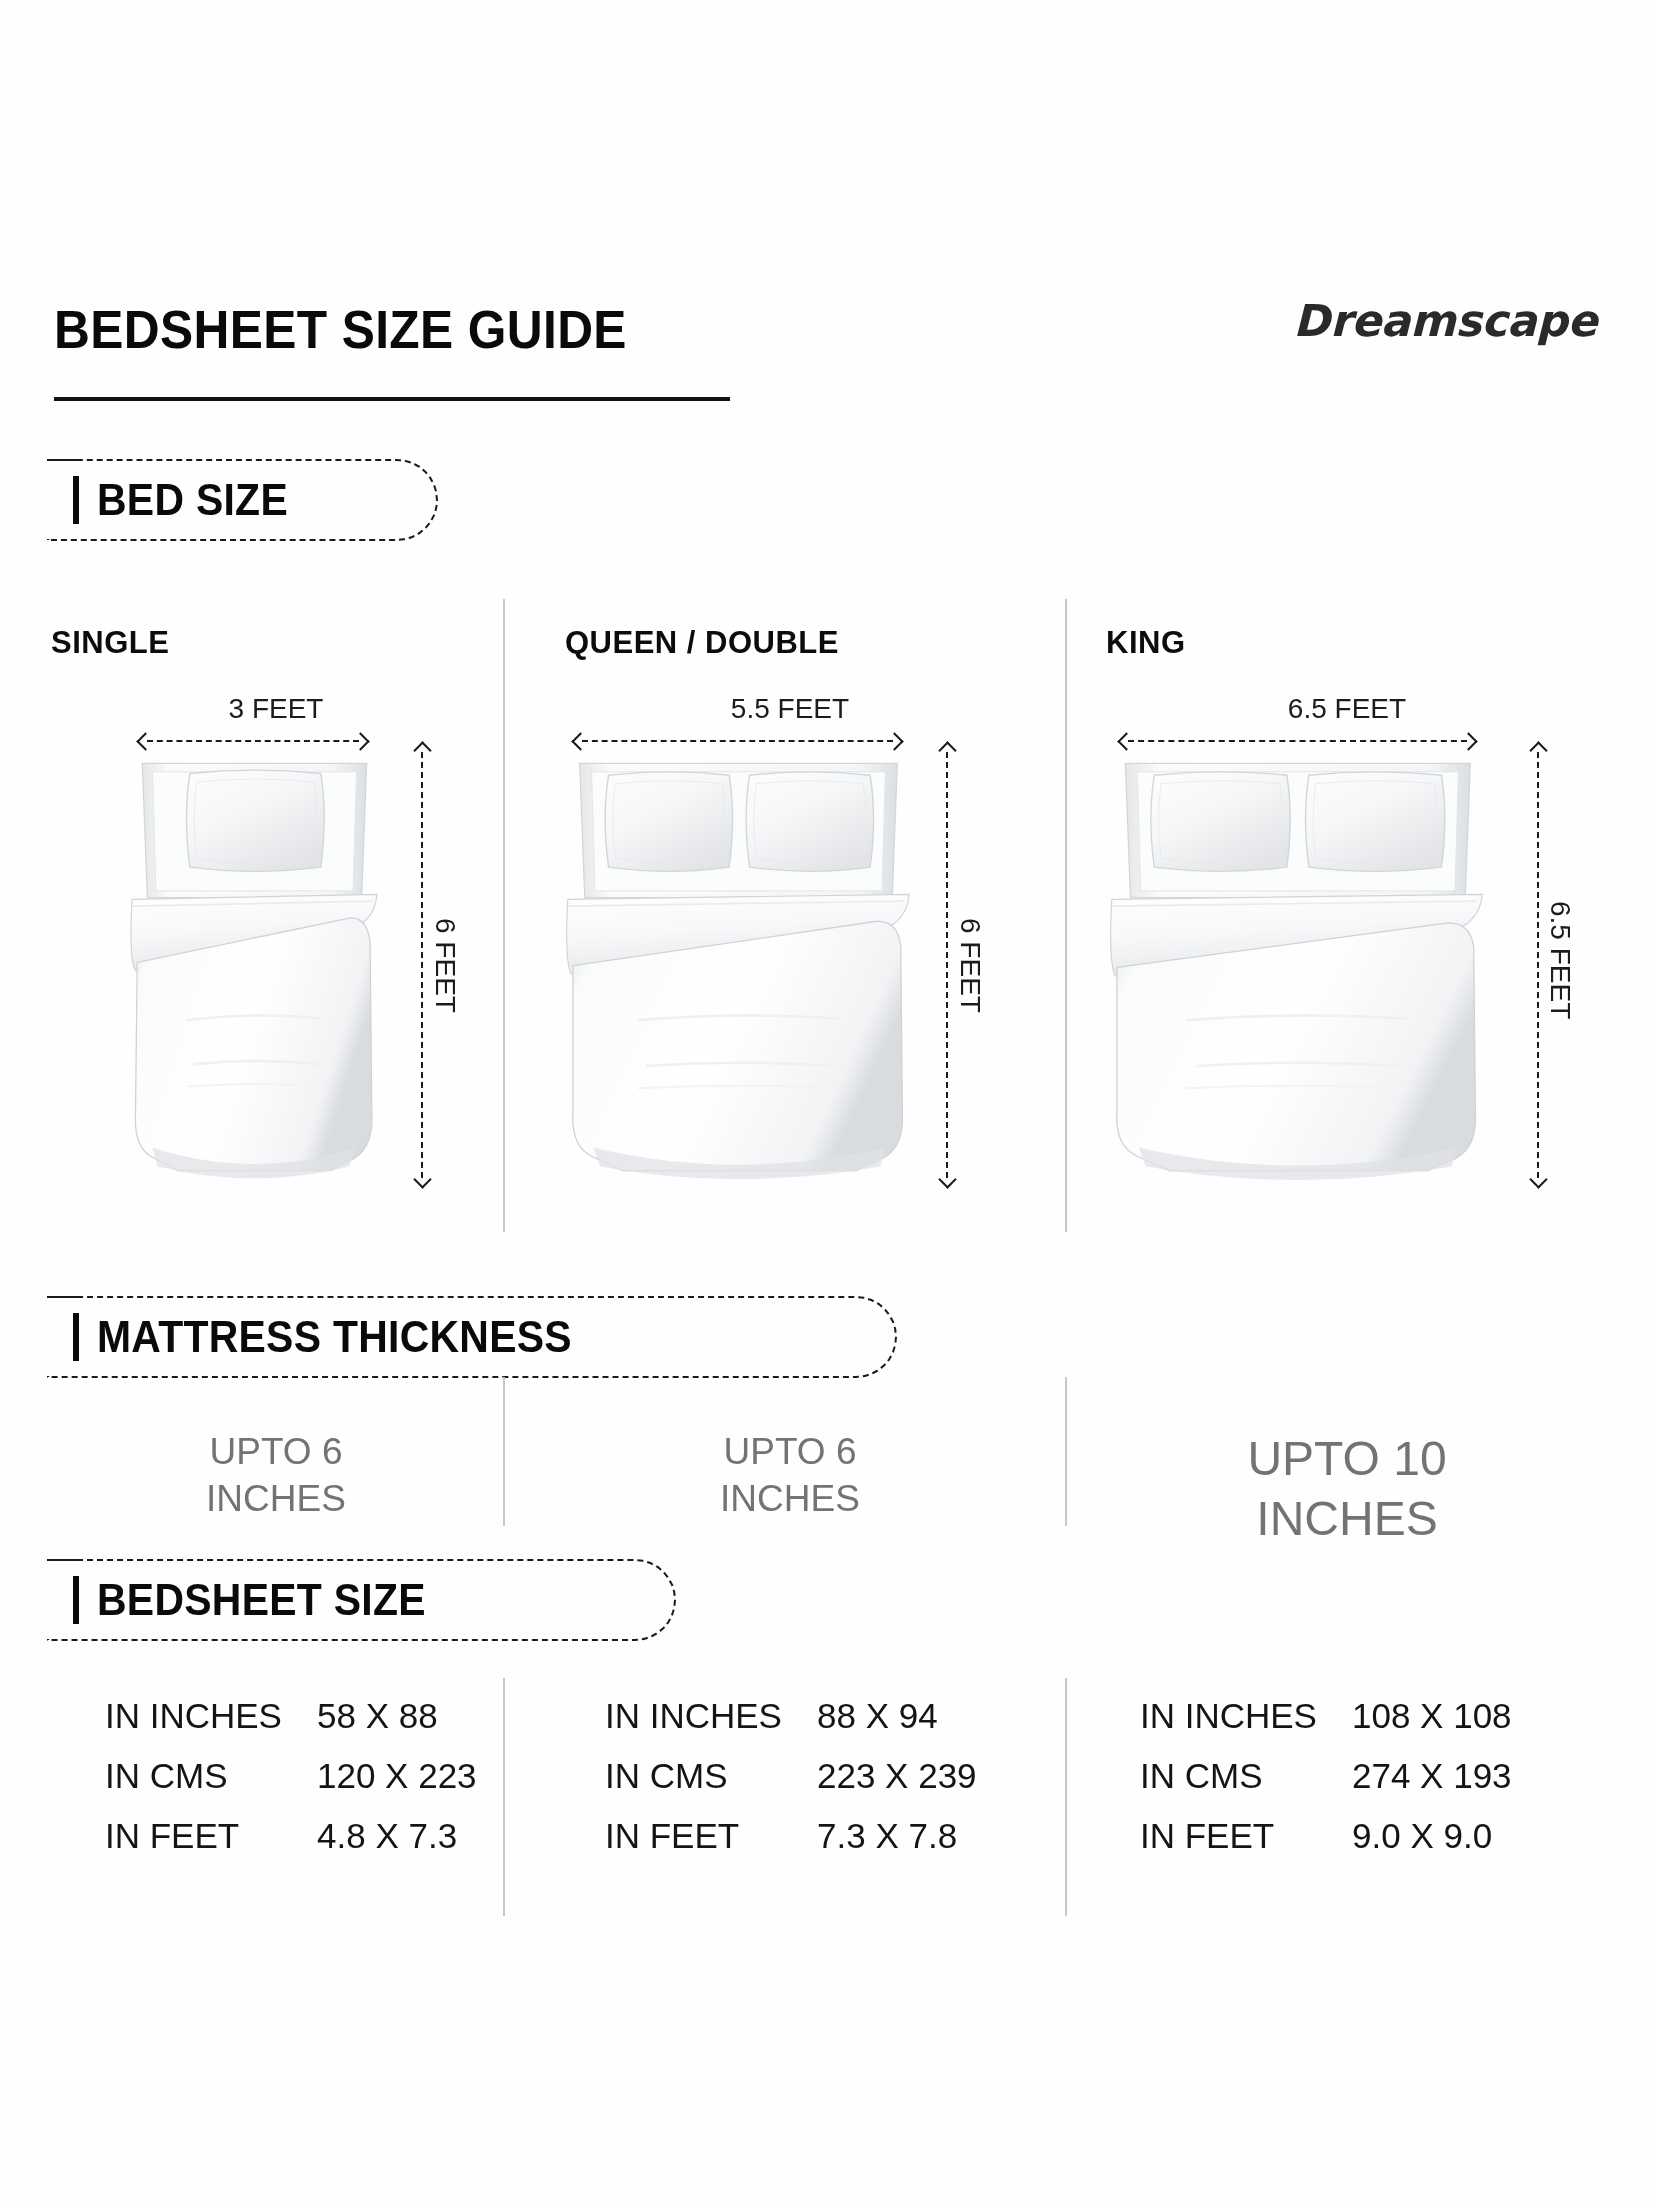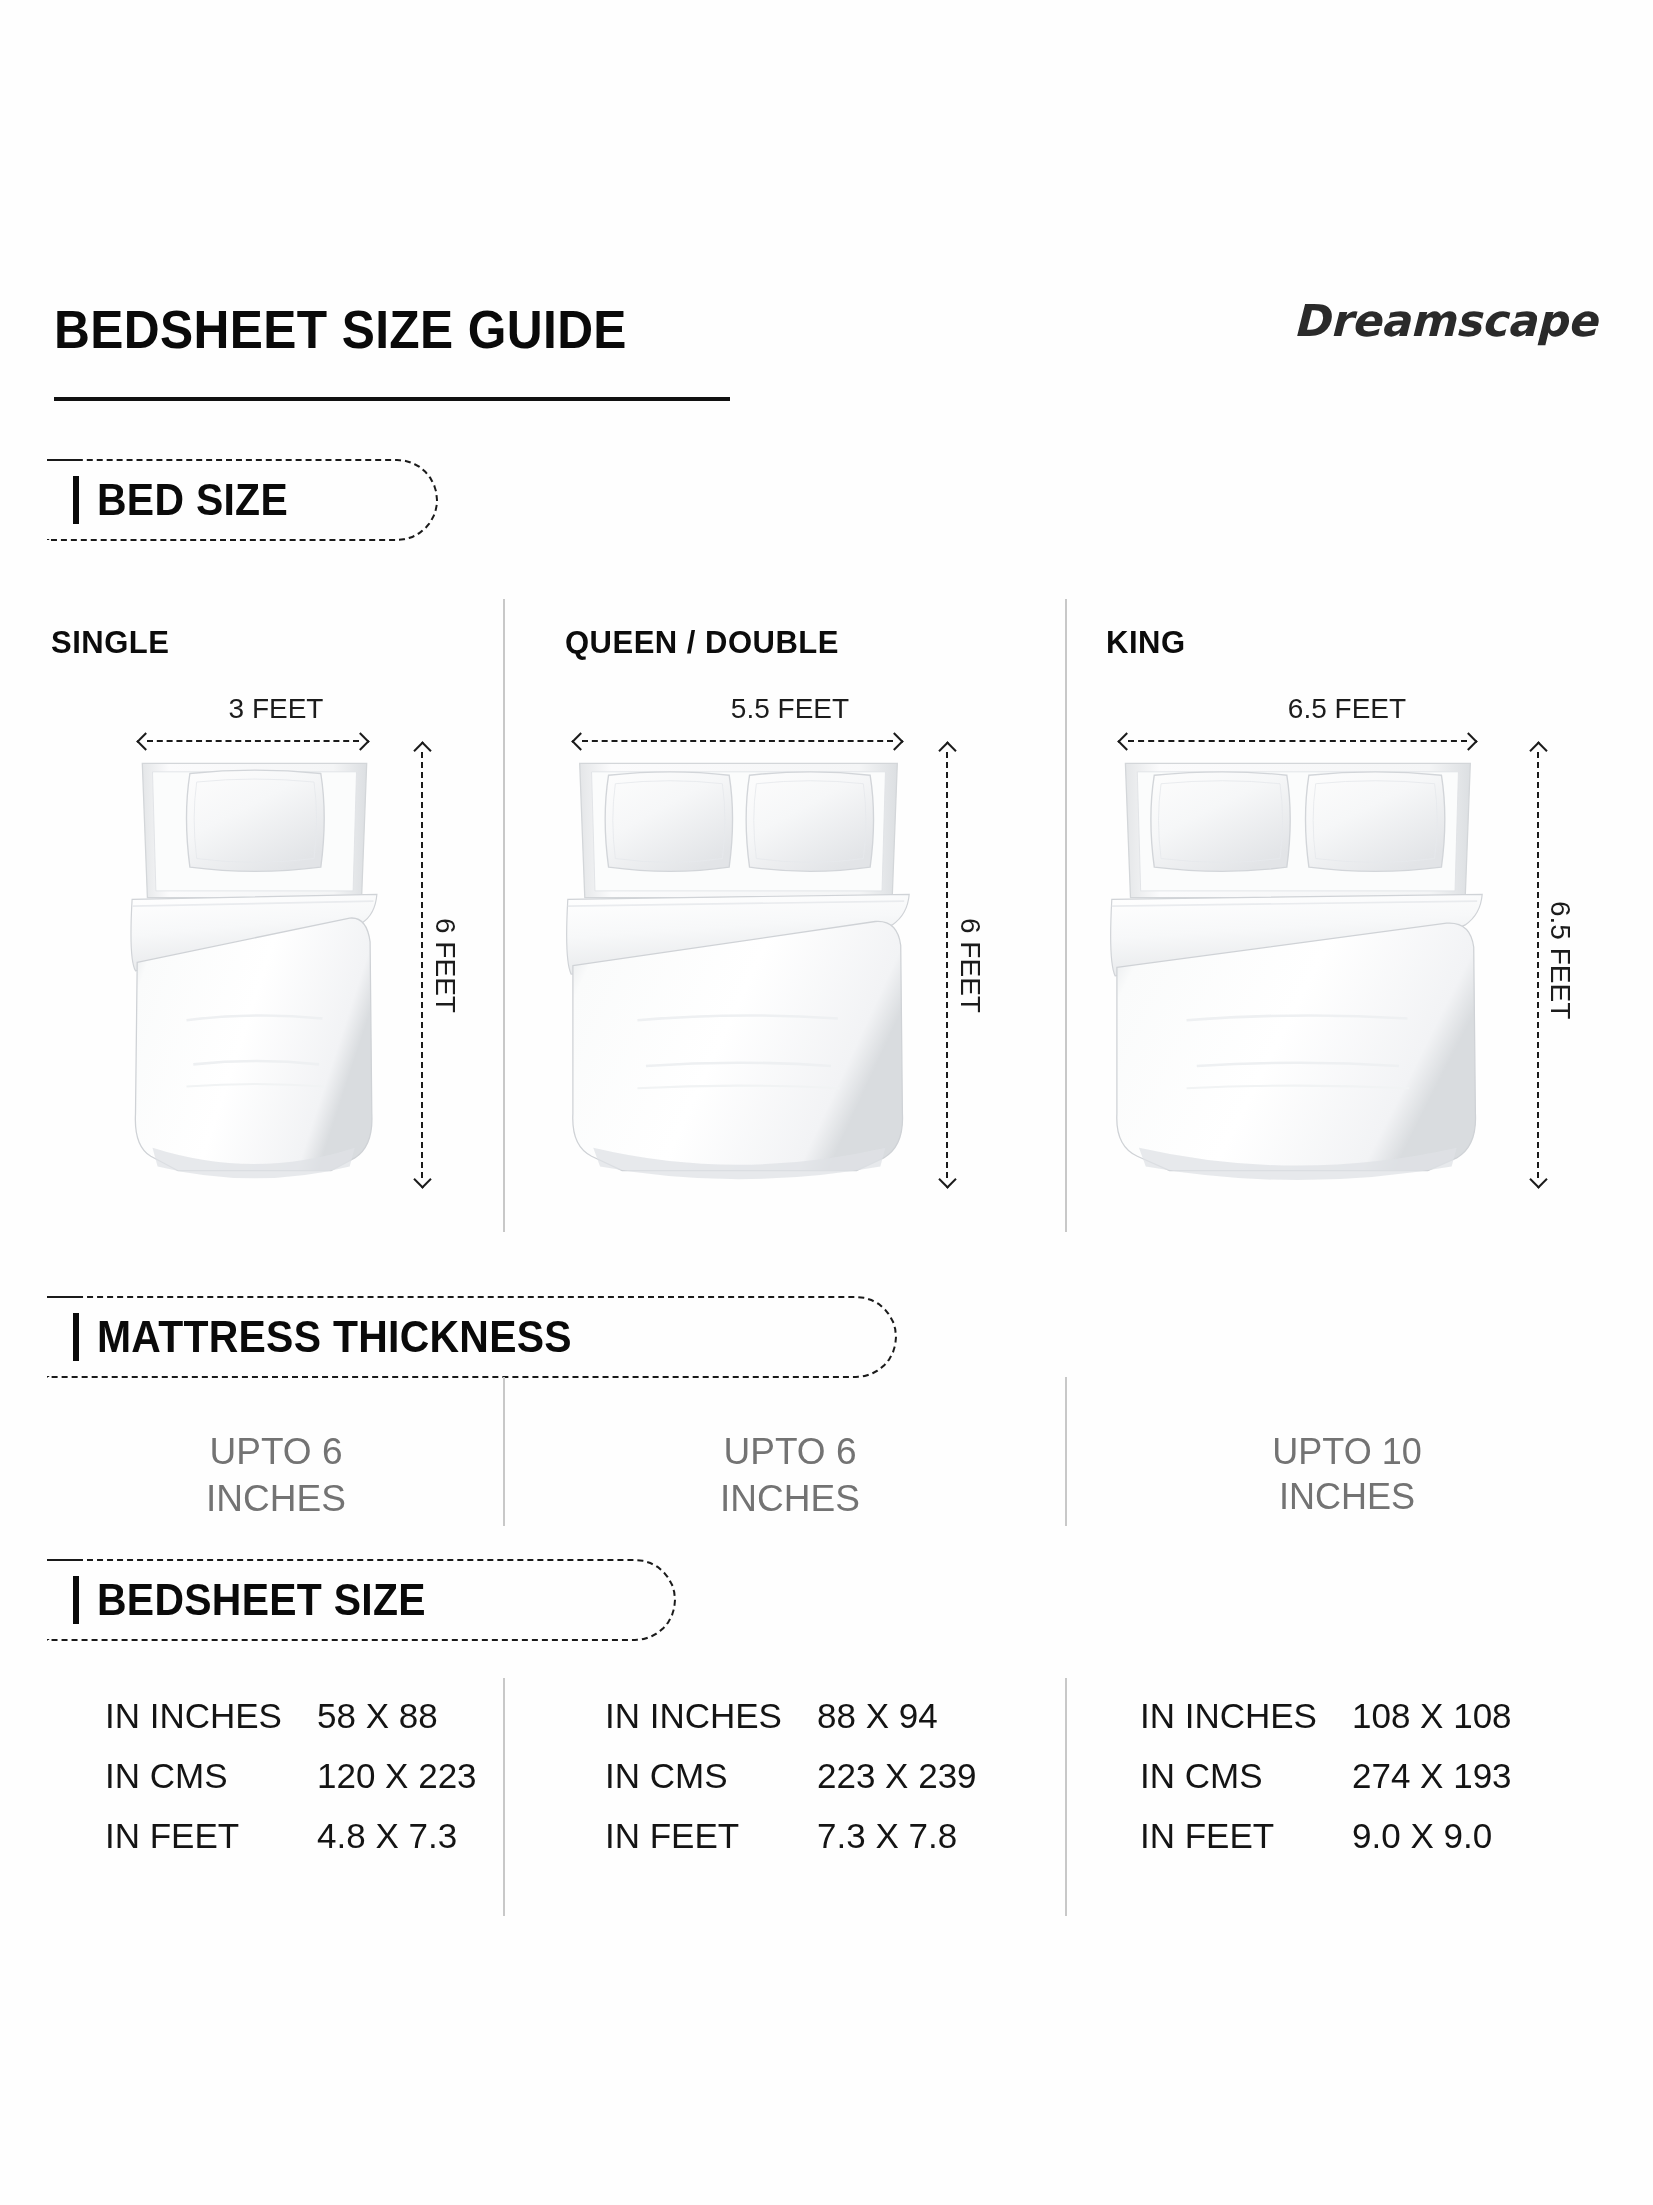--- a/index.html
+++ b/index.html
@@ -208,21 +208,21 @@
     font-family: "Liberation Sans Narrow", "Liberation Sans", sans-serif;
     font-size: 37px;
     font-weight: 400;
     color: #737373;
     line-height: 1.26;
     text-align: center;
     white-space: nowrap;
   }
   .mat-val.wide {
     font-family: "Liberation Sans", sans-serif;
-    font-size: 36px;
+    font-size: 48px;
   }
 
   
   .sheet-table {
     position: absolute;
     top: 1696px;
     font-family: "Liberation Sans", sans-serif;
     font-size: 35px;
     font-weight: 400;
     color: #141414;

